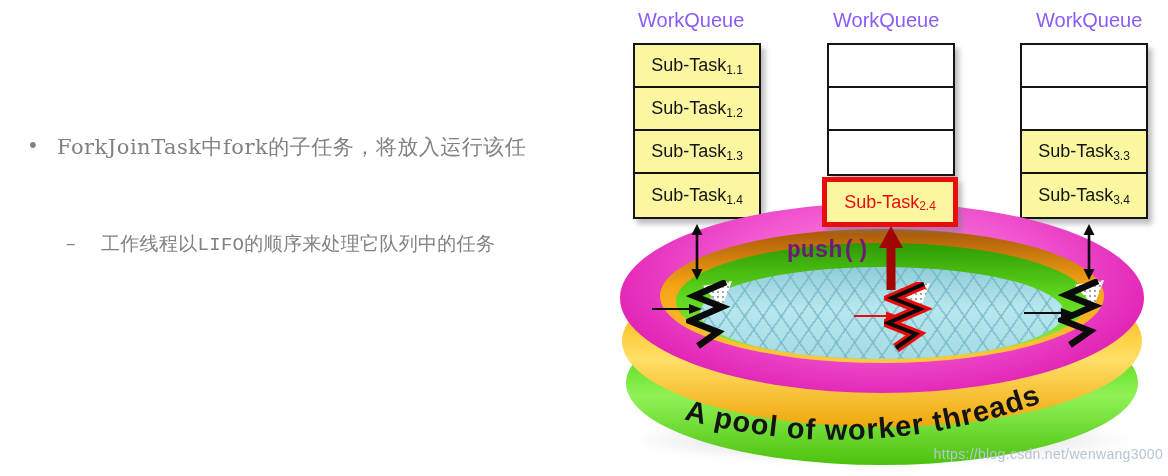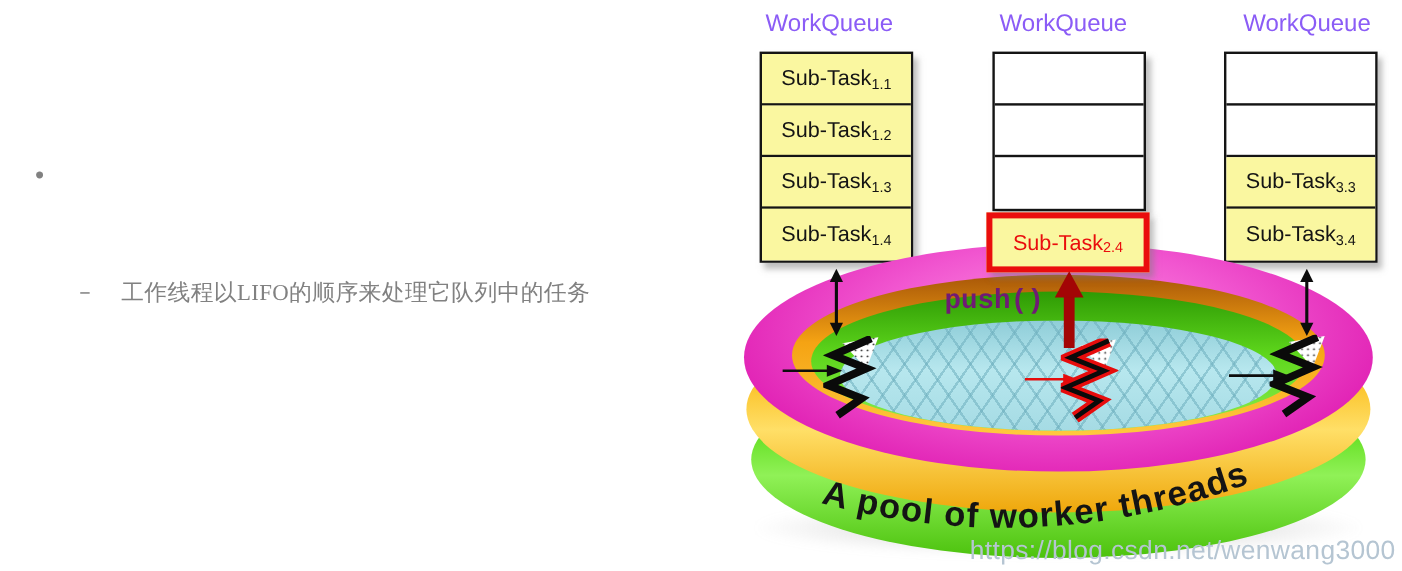--- a/index.html
+++ b/index.html
@@ -8,21 +8,21 @@
   .abs{position:absolute;}
 
   
   .bullet-marker{left:27px;top:134px;font-size:20px;color:#818181;
                  font-family:"DejaVu Serif",serif;}
   .bullet-lines{left:57px;top:123px;width:520px;font-size:21px;line-height:48px;
                 color:#818181;font-family:"DejaVu Serif",serif;letter-spacing:.5px;}
   .sub-bullet-marker{left:66px;top:232px;font-size:19px;color:#818181;
                      font-family:"DejaVu Serif",serif;}
   .sub-bullet-text{left:101px;top:231px;font-size:19px;color:#818181;
-                   font-family:Liberation Serif, serif;letter-spacing:.3px;}
+                   font-family:Liberation Mono, monospace;letter-spacing:.3px;}
 
   
   .wq-label{top:9px;font-size:20px;color:#8b5cf6;}
   .queue{border:2px solid #141414;background:#ffffff;width:124px;
          box-shadow:4px 5px 5px rgba(125,125,125,.5);}
   .qcell{width:100%;height:43px;border-bottom:2px solid #141414;box-sizing:border-box;
          display:flex;align-items:center;justify-content:center;
          font-size:18px;color:#141414;}
   .qcell:last-child{border-bottom:none;}
   .qcell.filled{background:#faf7a0;}
@@ -53,27 +53,28 @@
   .rim-green{left:56px;top:40px;width:412px;height:116px;
              background:linear-gradient(180deg,#2e9a04 0%,#5ed61c 45%,#8bee4e 100%);}
   .pool-water{left:80px;top:64px;width:364px;height:92px;
               background:
                 repeating-linear-gradient(55deg,rgba(110,175,190,.55) 0 2px,rgba(255,255,255,0) 2px 15px),
                 repeating-linear-gradient(-55deg,rgba(110,175,190,.55) 0 2px,rgba(255,255,255,0) 2px 15px),
                 linear-gradient(180deg,#8fcdd8 0%,#b7e7ee 45%,#a5dbe4 100%);}
   .pool-caption-svg{left:620px;top:203px;}
 
   
-  .watermark{right:5px;top:446px;font-size:22px;color:#b5c5d2;letter-spacing:.3px;}
+  .watermark{right:5px;top:446px;font-size:14px;color:#b5c5d2;letter-spacing:.3px;}
 </style>
 </head>
 <body>
 
 <div class="abs bullet-marker">•</div>
 <div class="abs bullet-lines">
+  <div>ForkJoinTask中fork的子任务，将放入运行该任</div>
 </div>
 <div class="abs sub-bullet-marker">–</div>
 <div class="abs sub-bullet-text">工作线程以LIFO的顺序来处理它队列中的任务</div>
 
 <div class="abs wq-label" style="left:638px;">WorkQueue</div>
 <div class="abs wq-label" style="left:833px;">WorkQueue</div>
 <div class="abs wq-label" style="left:1036px;">WorkQueue</div>
 
 <div class="abs queue" style="left:633px;top:43px;">
   <div class="qcell filled">

